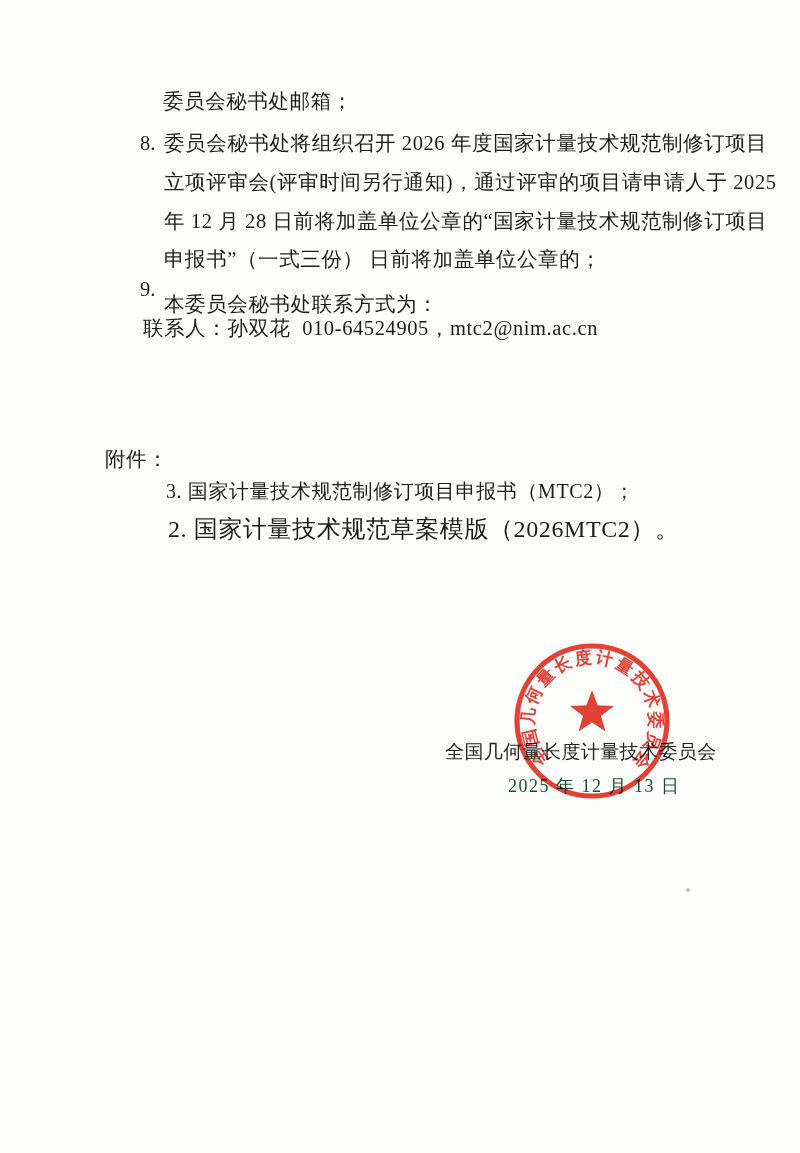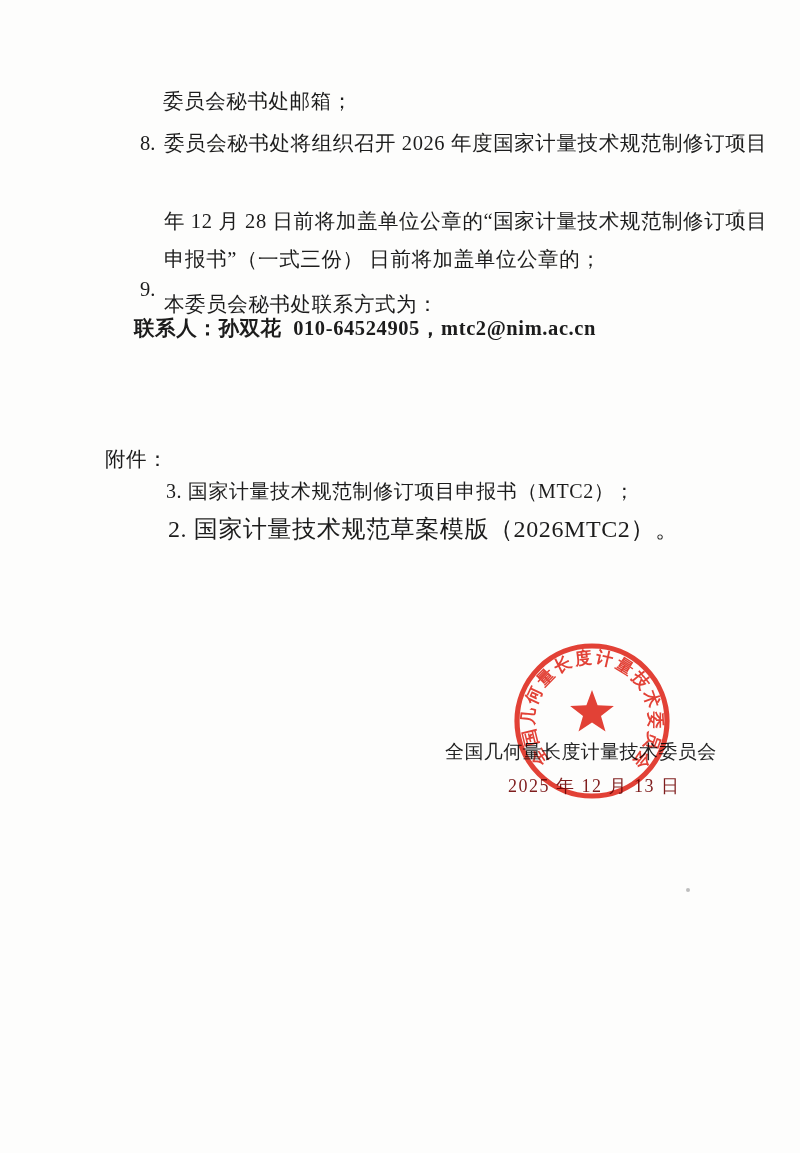--- a/index.html
+++ b/index.html
@@ -32,21 +32,21 @@
     font-size:19px;
     letter-spacing:0.4px;
     white-space:pre;
     color:#222;
   }
   .date{
     position:absolute;
     font-size:18px;
     letter-spacing:1.5px;
     white-space:pre;
-    color:#7f1d1d;
+    color:#14532d;
   }
   .seal-wrap{
     position:absolute;
     left:505px;top:634px;
     width:174px;height:174px;
     mix-blend-mode:multiply;
     opacity:0.93;
   }
   .speck{
     position:absolute;
@@ -57,27 +57,28 @@
 </style>
 </head>
 <body>
 
 <div class="page">
 
   <div class="line" style="left:163px;top:89px;">委员会秘书处邮箱；</div>
 
   <div class="num" style="left:140px;top:131px;">8.</div>
   <div class="line" style="left:164px;top:131px;">委员会秘书处将组织召开 2026 年度国家计量技术规范制修订项目</div>
+  <div class="line" style="left:164px;top:170px;">立项评审会(评审时间另行通知)，通过评审的项目请申请人于 2025</div>
   <div class="line" style="left:164px;top:209px;">年 12 月 28 日前将加盖单位公章的“国家计量技术规范制修订项目</div>
   <div class="line" style="left:164px;top:247px;">申报书”（一式三份） 日前将加盖单位公章的；</div>
 
   <div class="num" style="left:140px;top:277px;">9.</div>
   <div class="line" style="left:164px;top:262px;margin-top:30px;">本委员会秘书处联系方式为：</div>
 
-  <div class="line" style="left:134px;top:316px;font-weight:bold;">联系人：孙双花  010-64524905，mtc2@nim.ac.cn</div>
+  <div class="line" style="left:143px;top:316px;">联系人：孙双花  010-64524905，mtc2@nim.ac.cn</div>
 
   <div class="line" style="left:105px;top:447px;">附件：</div>
   <div class="line" style="left:166px;top:479px;font-size:20px;">3. 国家计量技术规范制修订项目申报书（MTC2）；</div>
   <div class="line" style="left:168px;top:514px;font-size:24px;">2. 国家计量技术规范草案模版（2026MTC2）。</div>
 
   <div class="sig" style="left:445px;top:739px;">全国几何量长度计量技术委员会</div>
   <div class="date" style="left:508px;top:774px;">2025 年 12 月 13 日</div>
 
   <div class="seal-wrap">
     <svg width="174" height="174" viewBox="0 0 174 174">

